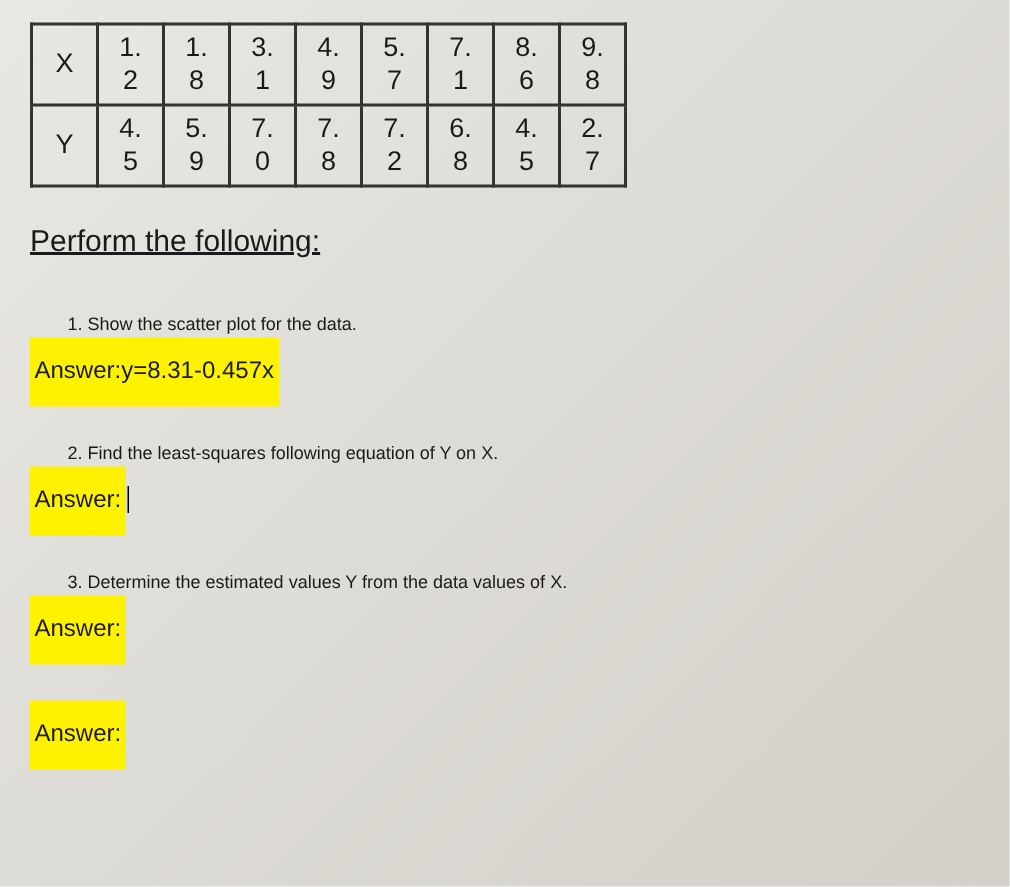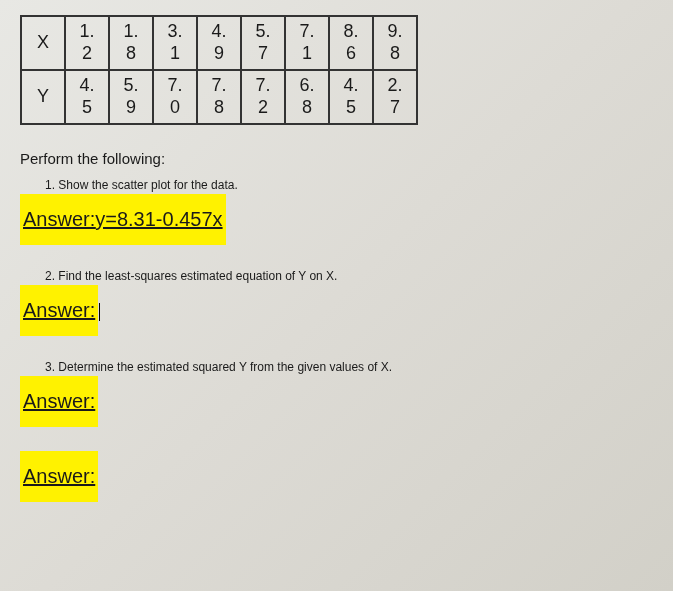--- a/index.html
+++ b/index.html
@@ -36,41 +36,41 @@
     }
     
     .cell-content {
       display: flex;
       flex-direction: column;
       align-items: center;
       justify-content: center;
     }
     
     .instruction {
-      margin-bottom: 11px;
-      font-size: 15px;
+      margin-bottom: 36px;
+      font-size: 20px;
+      text-decoration: underline;
     }
     
     .question-block {
       margin-bottom: 24px;
       padding-left: 25px;
     }
     
     .question-text {
       font-size: 12px;
       margin-bottom: 2px;
     }
     
     .answer-label {
       display: inline-block;
       background-color: #fff200;
       padding: 14px 3px;
-      font-size: 20px;
+      font-size: 16px;
       margin-left: -25px;
-      text-decoration: underline;
     }
     
     .answer-indent {
       margin-left: 0;
     }
     
     .cursor {
       display: inline-block;
       width: 1px;
       height: 18px;
@@ -185,31 +185,31 @@
     <span>Show the scatter plot for the data.</span>
   </div>
   <div class="answer-indent">
     <span class="answer-label"><span>Answer:</span><span>y=8.31-0.457x</span></span>
   </div>
 </div>
 
 <div class="question-block">
   <div class="question-text">
     <span>2.</span>
-    <span>Find the least-squares estimated equation of Y on X.</span>
+    <span>Find the least-squares following equation of Y on X.</span>
   </div>
   <div class="answer-indent">
     <span class="answer-label">Answer:</span><span class="cursor"></span>
   </div>
 </div>
 
 <div class="question-block">
   <div class="question-text">
     <span>3.</span>
-    <span>Determine the estimated squared Y from the given values of X.</span>
+    <span>Determine the estimated values Y from the data values of X.</span>
   </div>
   <div class="answer-indent">
     <span class="answer-label">Answer:</span>
   </div>
 </div>
 
 <div class="question-block">
   <div class="answer-indent">
     <span class="answer-label">Answer:</span>
   </div>

